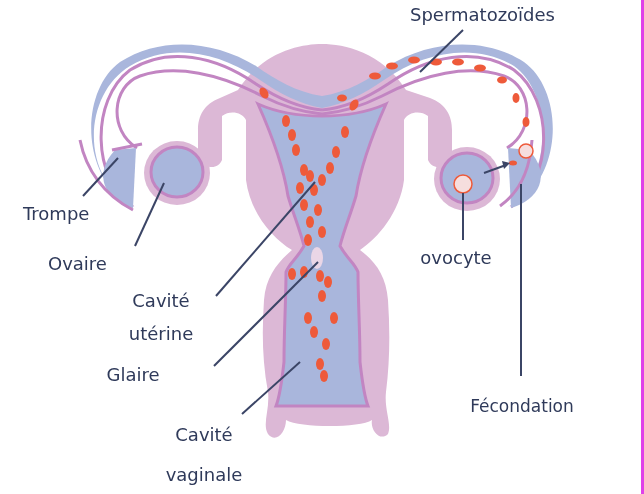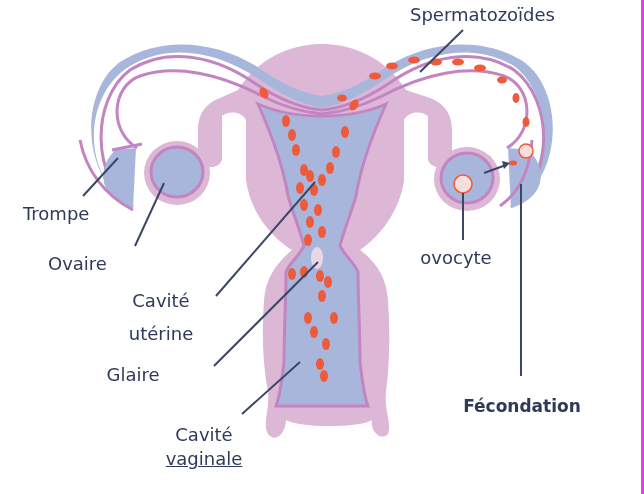--- a/index.html
+++ b/index.html
@@ -1,21 +1,21 @@
 <!DOCTYPE html>
 <html><head>
 <meta charset="utf-8">
 <style>
   html, body { margin: 0; padding: 0; background: #ffffff; }
   body { width: 644px; height: 494px; overflow: hidden; position: relative; font-family: "DejaVu Sans", sans-serif; }
   #stage { position: absolute; left: 0; top: 0; width: 644px; height: 494px; }
   #diagram { position: absolute; left: 0; top: 0; }
   .lbl { position: absolute; color: #2f3a5a; font-size: 18px; line-height: 22px; white-space: nowrap; font-family: "DejaVu Sans", sans-serif; }
   .lbl.center { text-align: center; }
-  .lbl.bold { font-weight: bold; font-size: 17px; line-height: 21px; }
+  .lbl.bold { font-weight: normal; font-size: 17px; line-height: 21px; }
   .edge { position: absolute; right: 0; top: 0; width: 3px; height: 494px; background: #e040e8; }
 </style>
 </head>
 <body>
 
 <div id="stage">
   <svg id="diagram" width="644" height="494" viewBox="0 0 644 494">
 
     <g>
       <path d="M238,90 C262,52 300,44 322,44 C344,44 382,52 406,90 L430,98 C446,104 452,116 452,130 L452,156 C446,170 432,170 428,160 L428,116 C420,110 408,112 404,120 L404,180 C400,212 378,238 360,250 C376,262 386,276 388,300 C390,330 390,360 386,392 C384,410 392,424 388,434 C380,442 370,430 372,420 C360,428 300,428 286,420 C286,432 276,444 268,434 C262,424 270,410 268,392 C262,360 262,330 264,300 C266,276 278,262 292,250 C272,238 250,212 246,180 L246,120 C242,112 230,110 222,116 L222,160 C218,170 204,170 198,156 L198,130 C198,116 204,104 220,98 Z" fill="#dcb8d6"></path>
@@ -126,21 +126,21 @@
     <div>Cavité</div>
     <div style="margin-top:11px;">utérine</div>
   </div>
 
   <div class="lbl center" style="left:74px; top:364px; width:118px;">
     <div>Glaire</div>
   </div>
 
   <div class="lbl center" style="left:148px; top:424px; width:112px;">
     <div>Cavité</div>
-    <div style="margin-top:2px;text-decoration:underline;">vaginale</div>
+    <div style="margin-top:18px;">vaginale</div>
   </div>
 
   <div class="lbl center" style="left:400px; top:247px; width:112px;">
     <div>ovocyte</div>
   </div>
 
   <div class="lbl center bold" style="left:410px; top:396px; width:224px;">
     <div>Fécondation</div>
   </div>
 

